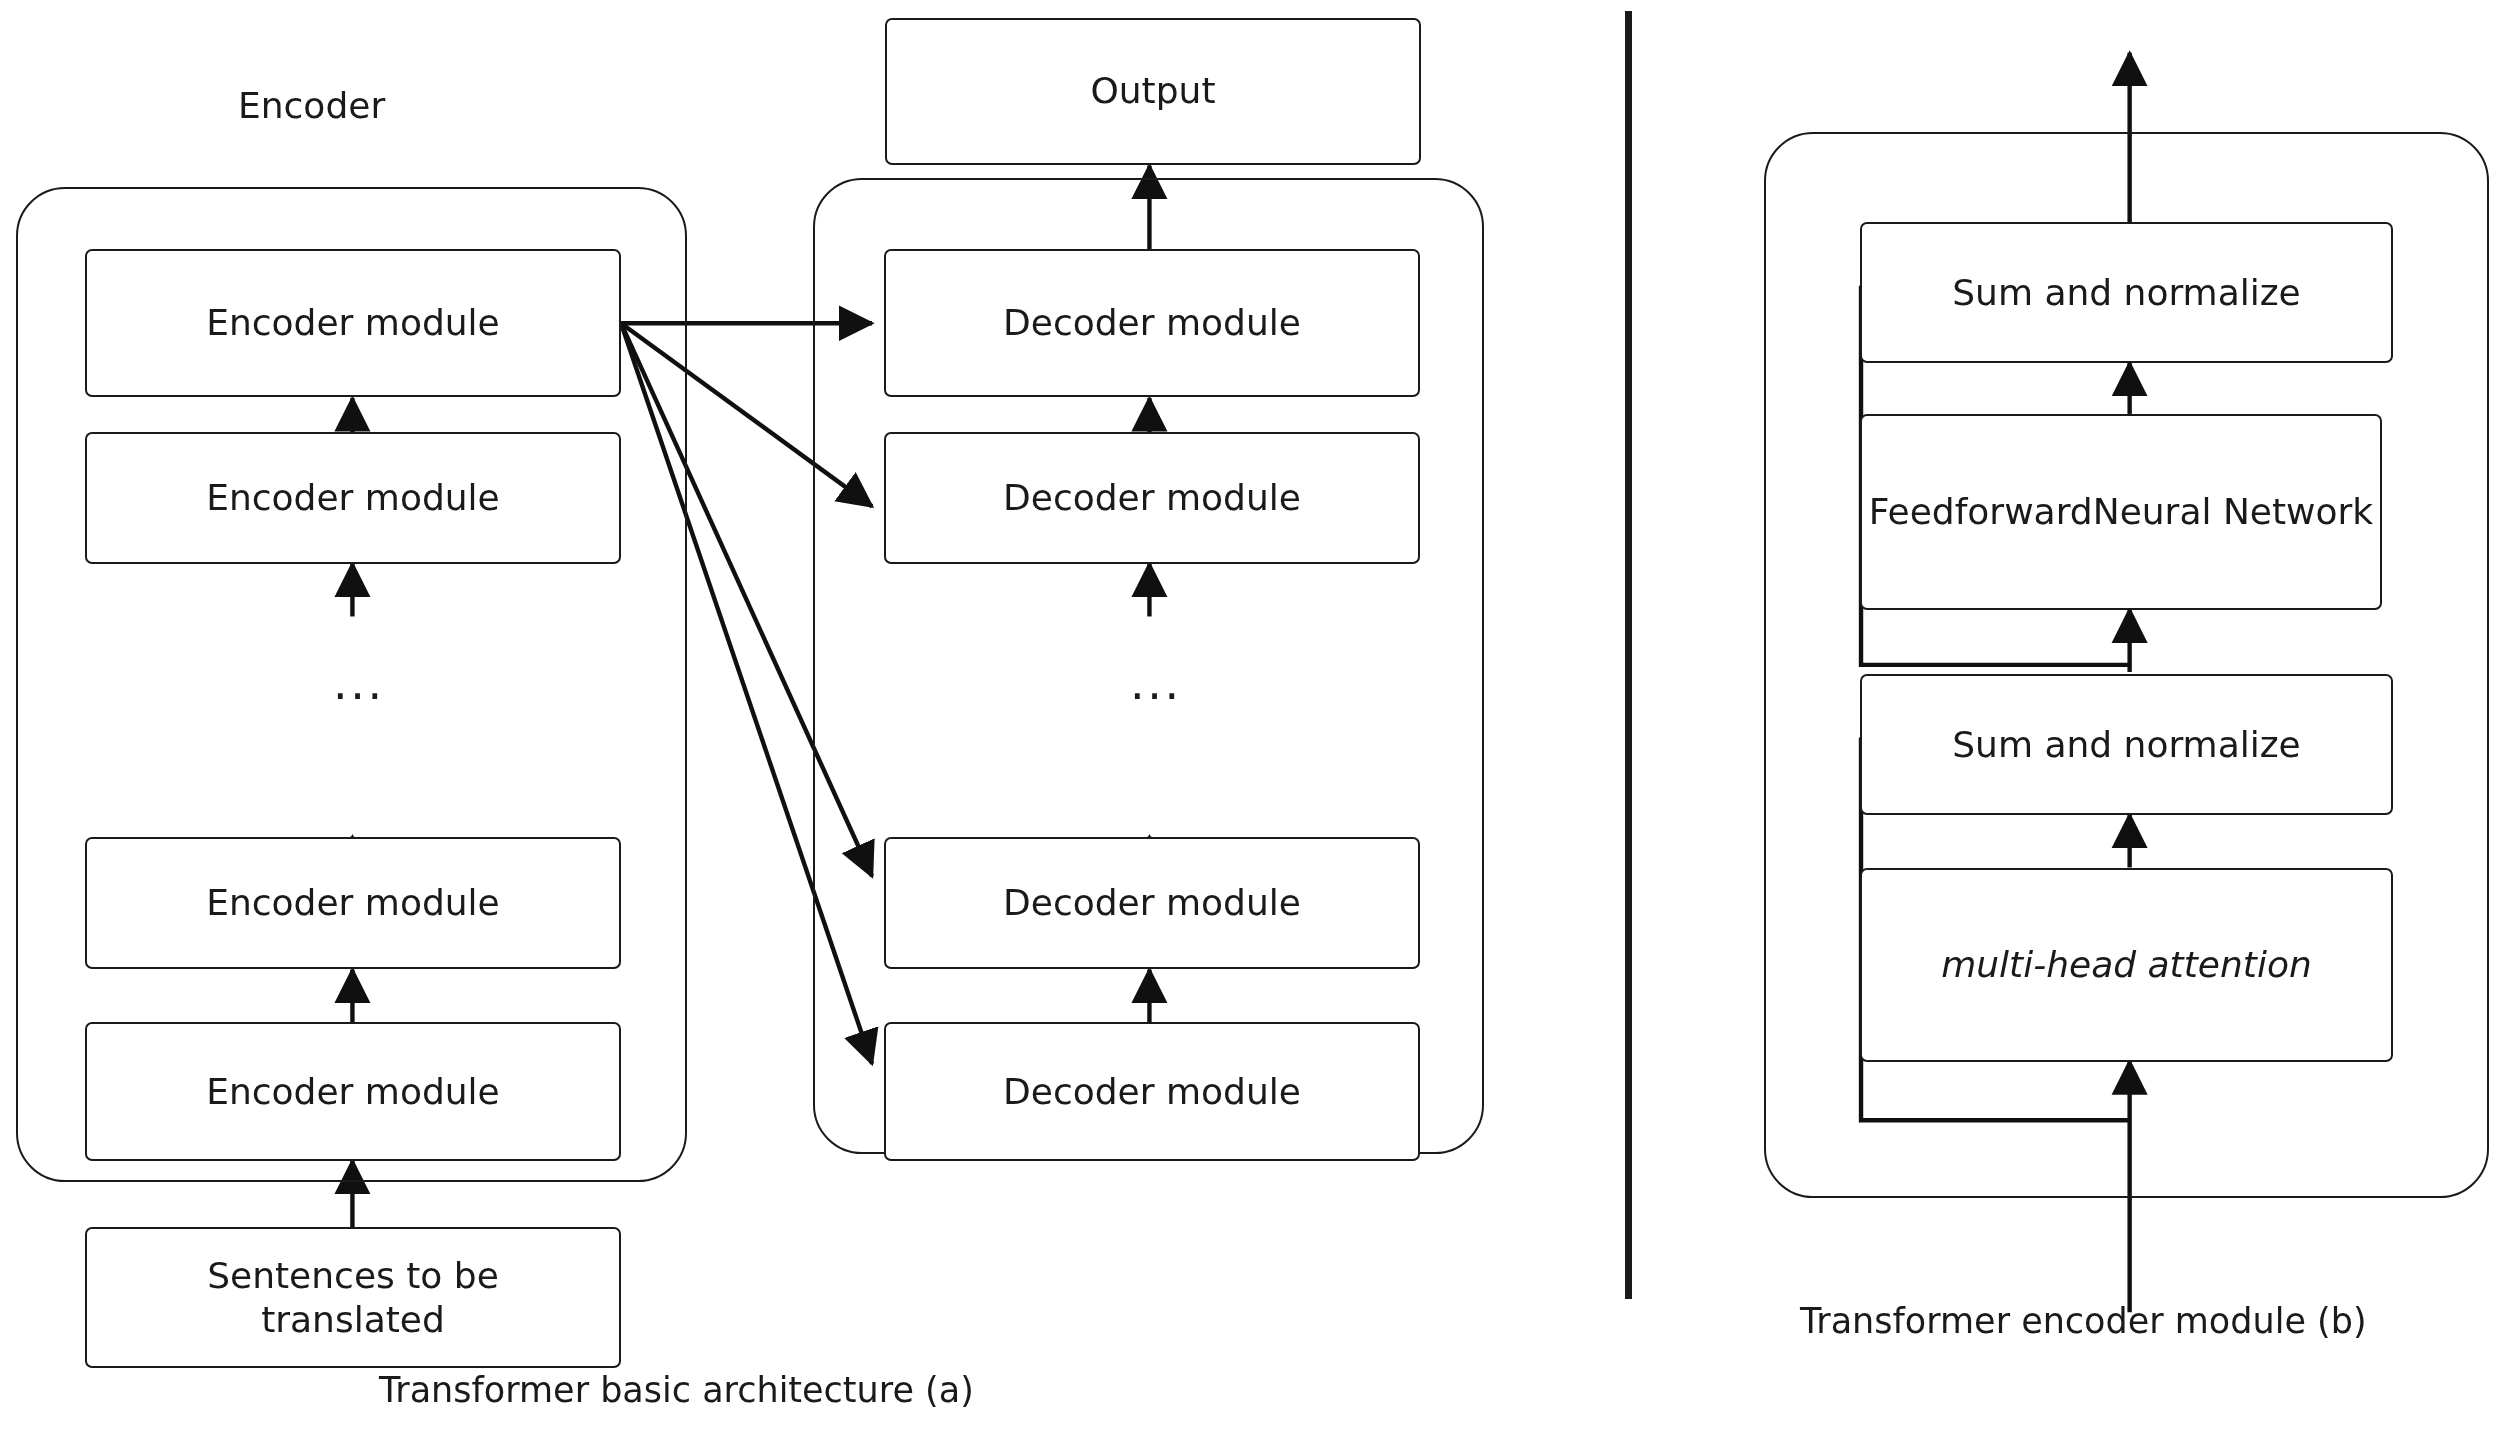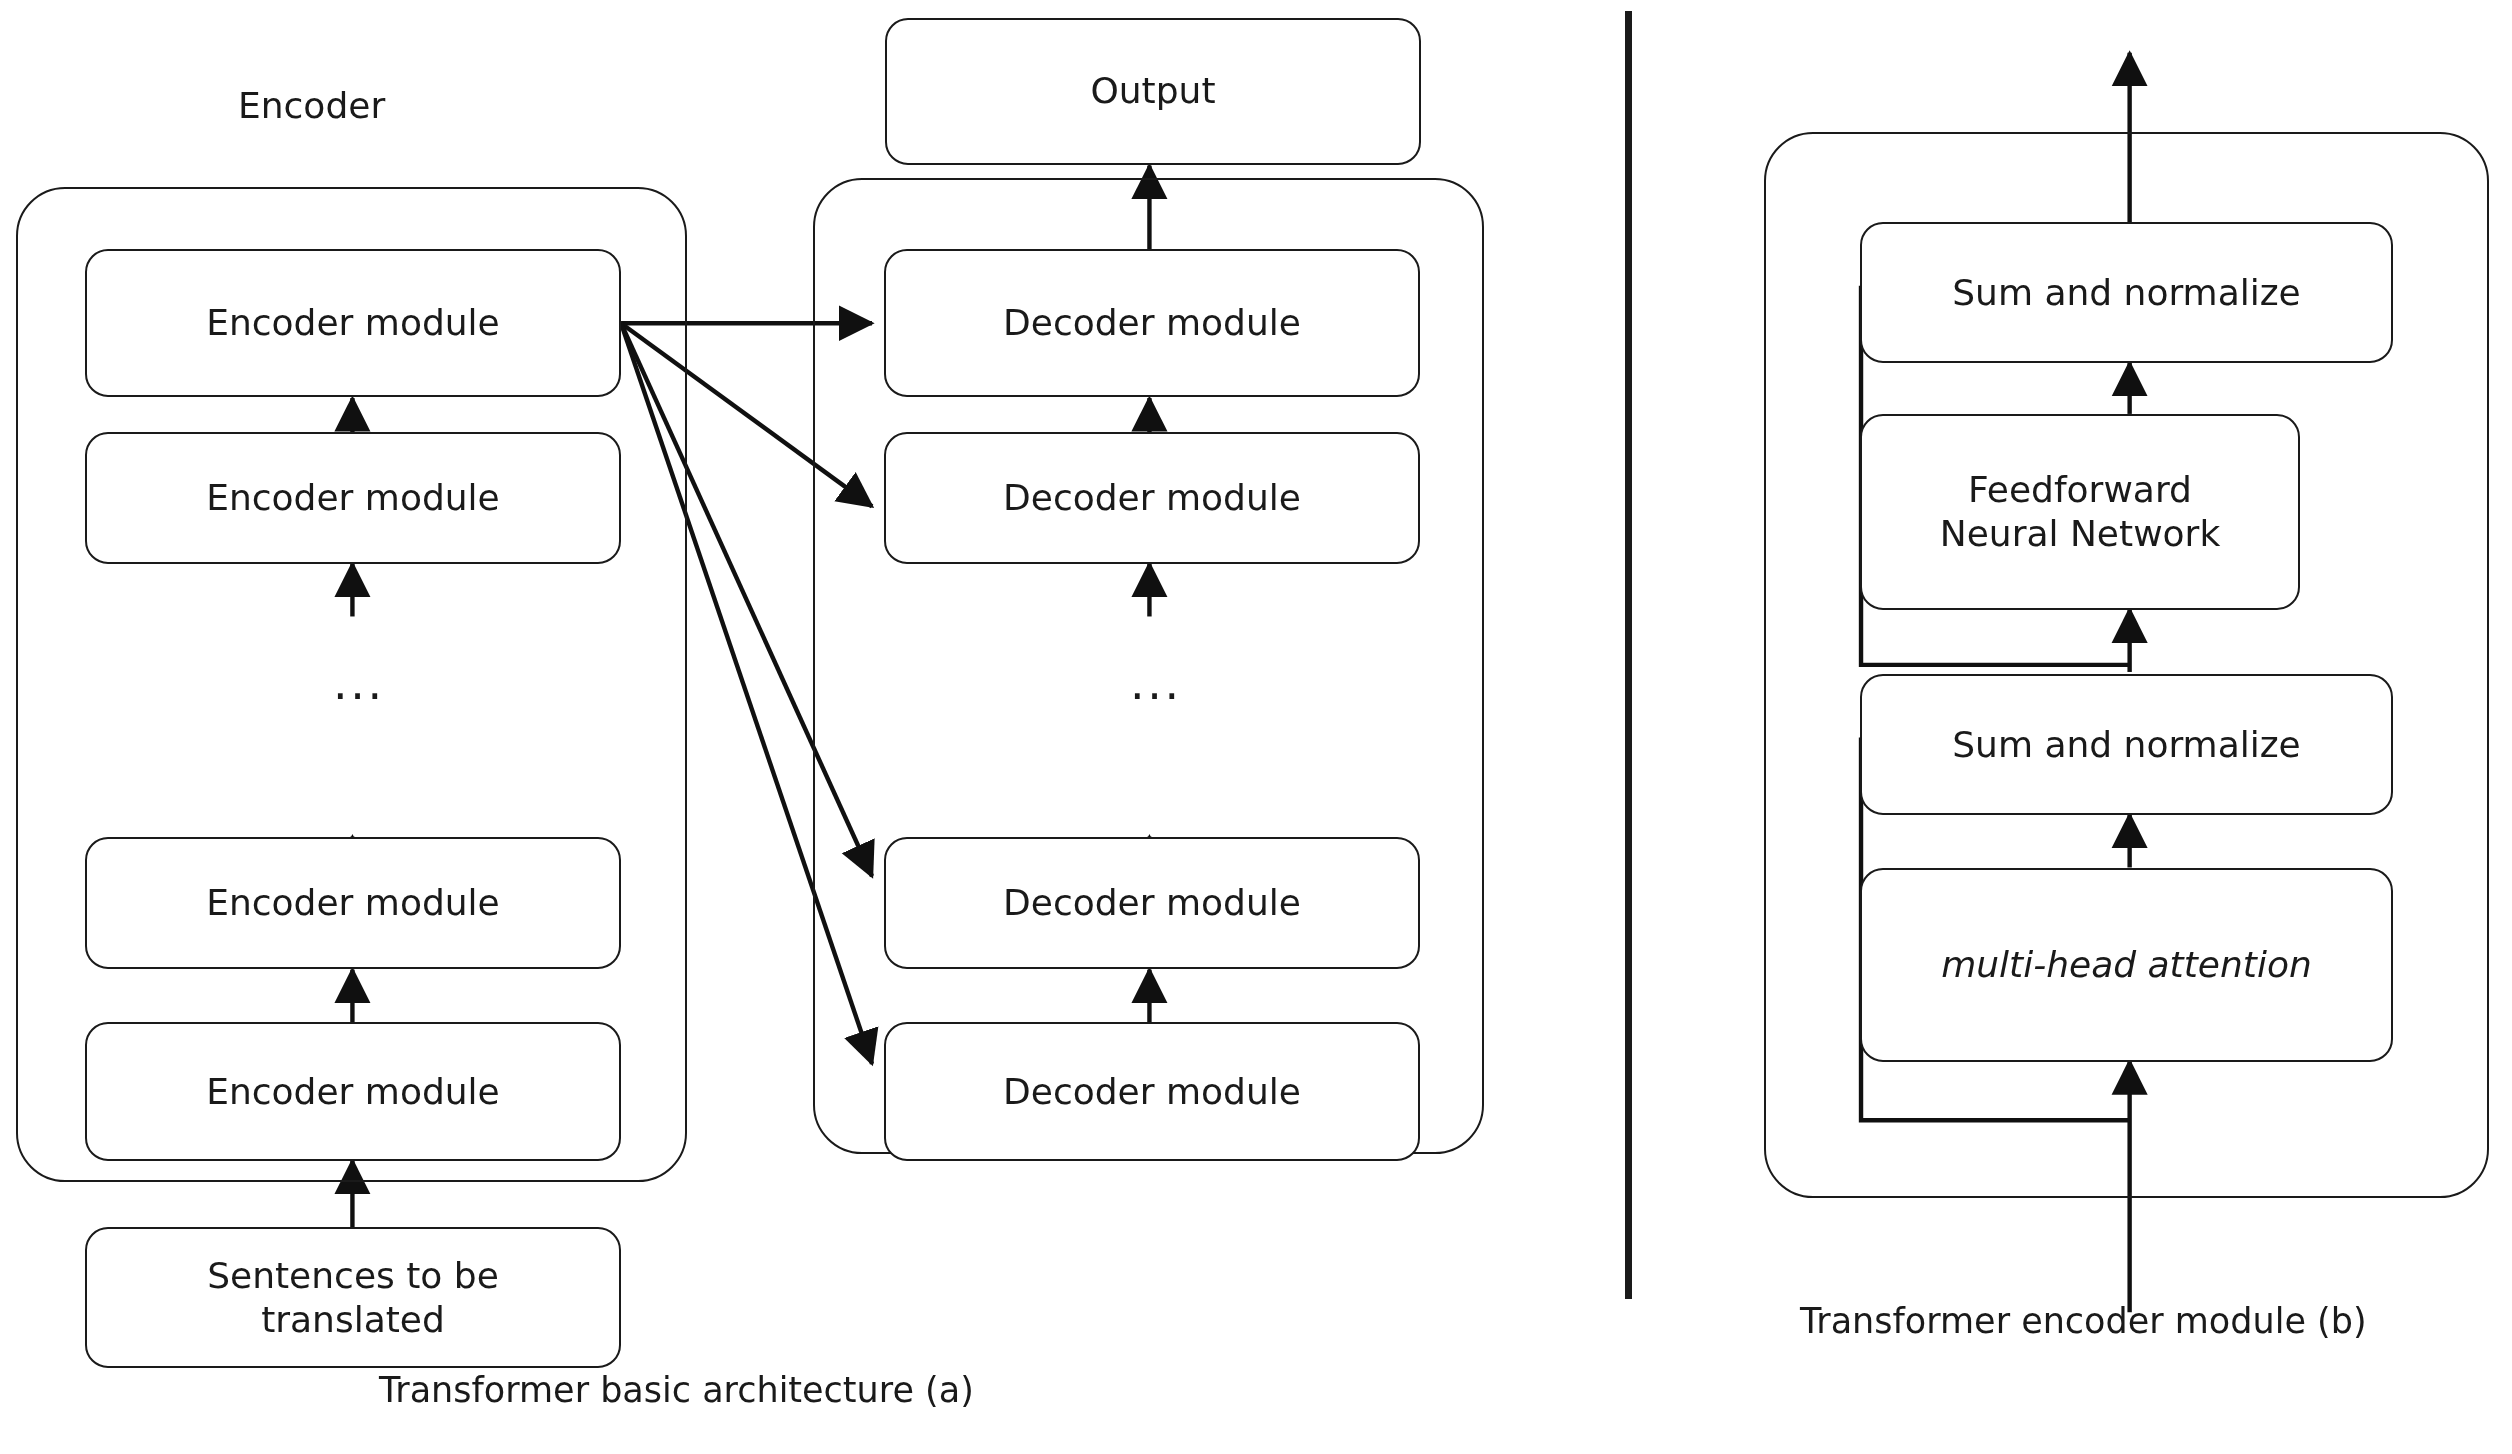--- a/index.html
+++ b/index.html
@@ -21,21 +21,21 @@
     left: 0;
     top: 0;
     width: 2512px;
     height: 1454px;
     pointer-events: none;
   }
   .node {
     position: absolute;
     box-sizing: border-box;
     border: 2.6px solid #1a1a1a;
-    border-radius: 23px;
+    border-radius: 7px;
     background: #ffffff;
     display: flex;
     align-items: center;
     justify-content: center;
     text-align: center;
     color: #1a1a1a;
     line-height: 1.22;
   }
   .container-node {
     border-width: 2.6px;
@@ -138,21 +138,21 @@
   <div class="node fs-main" style="left:884px; top:837px; width:536px; height:132px;">Decoder module</div>
 
   <div class="node fs-main" style="left:884px; top:1022px; width:536px; height:139px;">Decoder module</div>
 
   <div class="divider" style="left:1625px; top:10.6px; width:7px; height:1288px;"></div>
 
   <div class="node container-node" style="left:1764px; top:132px; width:725px; height:1066px;"></div>
 
   <div class="node fs-main" style="left:1860px; top:222px; width:533px; height:141px;">Sum and normalize</div>
 
-  <div class="node fs-main" style="left:1860px; top:414px; width:440px; height:196px; flex-direction:column;">
+  <div class="node fs-main" style="left:1860px; top:414px; width:522px; height:196px; flex-direction:row;">
     <span>Feedforward</span>
     <span>Neural Network</span>
   </div>
 
   <div class="node fs-main" style="left:1860px; top:674px; width:533px; height:141px;">Sum and normalize</div>
 
   <div class="node fs-main" style="left:1860px; top:868px; width:533px; height:194px;font-style:italic;">multi-head attention</div>
 
   <div class="lbl fs-cap" style="left:1800px; top:1301px;">Transformer encoder module (b)</div>
 

